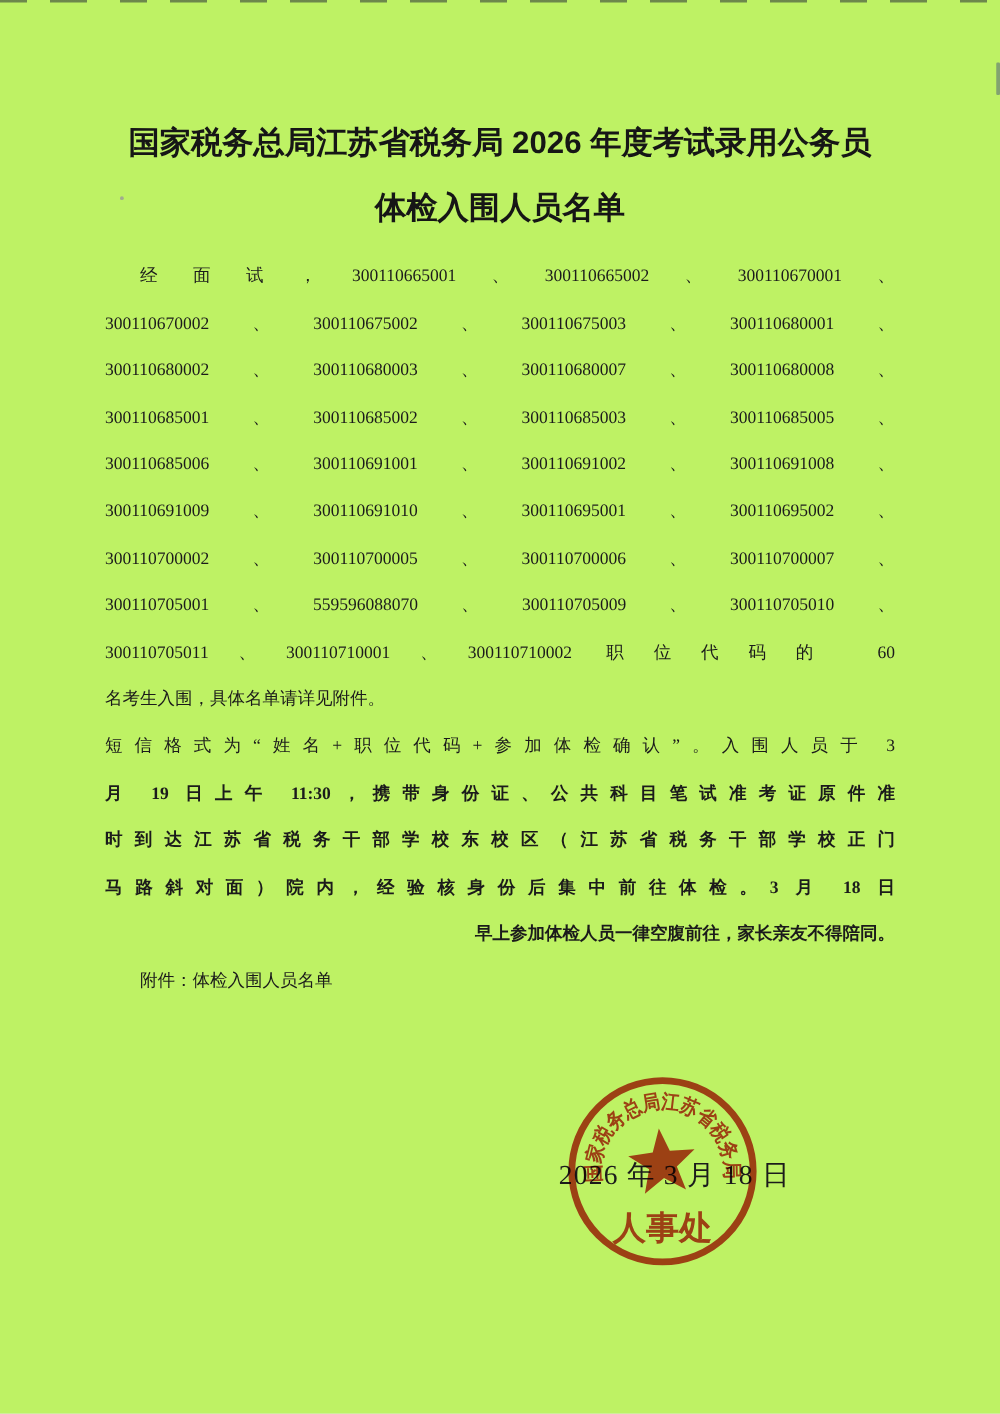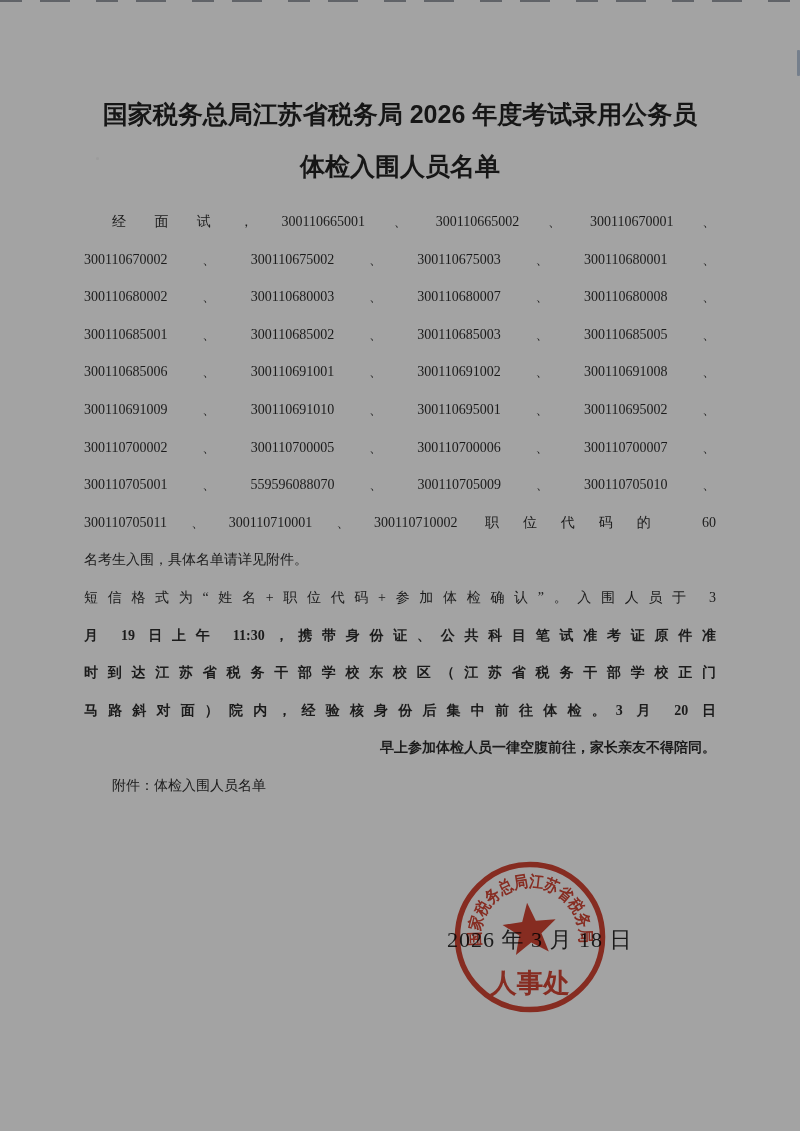--- a/index.html
+++ b/index.html
@@ -1,20 +1,20 @@
 <!DOCTYPE html>
 <html><head>
 <meta charset="utf-8">
 <style>
   html,body{margin:0;padding:0;background:#e8e8e8;}
   .page{
     position:relative;
     width:800px;height:1131px;
     margin:0 auto;
-    background:#a3a3a3;
+    background:#bef264;
     overflow:hidden;
     font-family:"Liberation Serif","DejaVu Serif",serif;
     color:#1b1b1b;
   }
   
   .scan-top-edge{
     position:absolute;top:0;left:0;right:0;height:2px;
     background:repeating-linear-gradient(90deg,#2a2f38 0 22px,transparent 22px 40px,#2a2f38 40px 70px,transparent 70px 96px);
     opacity:.55;
   }
@@ -91,21 +91,21 @@
     <div class="body-line justify">300110685006、300110691001、300110691002、300110691008、</div>
     <div class="body-line justify">300110691009、300110691010、300110695001、300110695002、</div>
     <div class="body-line justify">300110700002、300110700005、300110700006、300110700007、</div>
     <div class="body-line justify">300110705001、559596088070、300110705009、300110705010、</div>
     <div class="body-line justify">300110705011、300110710001、300110710002 职位代码的 60</div>
     <div class="body-line">名考生入围，具体名单请详见附件。</div>
 
     <div class="body-line justify">短信格式为“姓名+职位代码+参加体检确认”。入围人员于 3</div>
     <div class="body-line justify bold">月 19 日上午 11:30，携带身份证、公共科目笔试准考证原件准</div>
     <div class="body-line justify bold">时到达江苏省税务干部学校东校区（江苏省税务干部学校正门</div>
-    <div class="body-line justify bold">马路斜对面）院内，经验核身份后集中前往体检。3 月 20 日</div>
+    <div class="body-line justify bold">马路斜对面）院内，经验核身份后集中前往体检。3 月 18 日</div>
     <div class="body-line bold">早上参加体检人员一律空腹前往，家长亲友不得陪同。</div>
 
     <div class="body-line indent">附件：体检入围人员名单</div>
   </div>
 
   <div class="date-line">2026 年 3 月 18 日</div>
 
   <svg class="seal" viewBox="0 0 200 200" aria-hidden="true">
     <circle cx="100" cy="100" r="93" fill="none" stroke="#cf3523" stroke-width="7"></circle>
     <defs>

